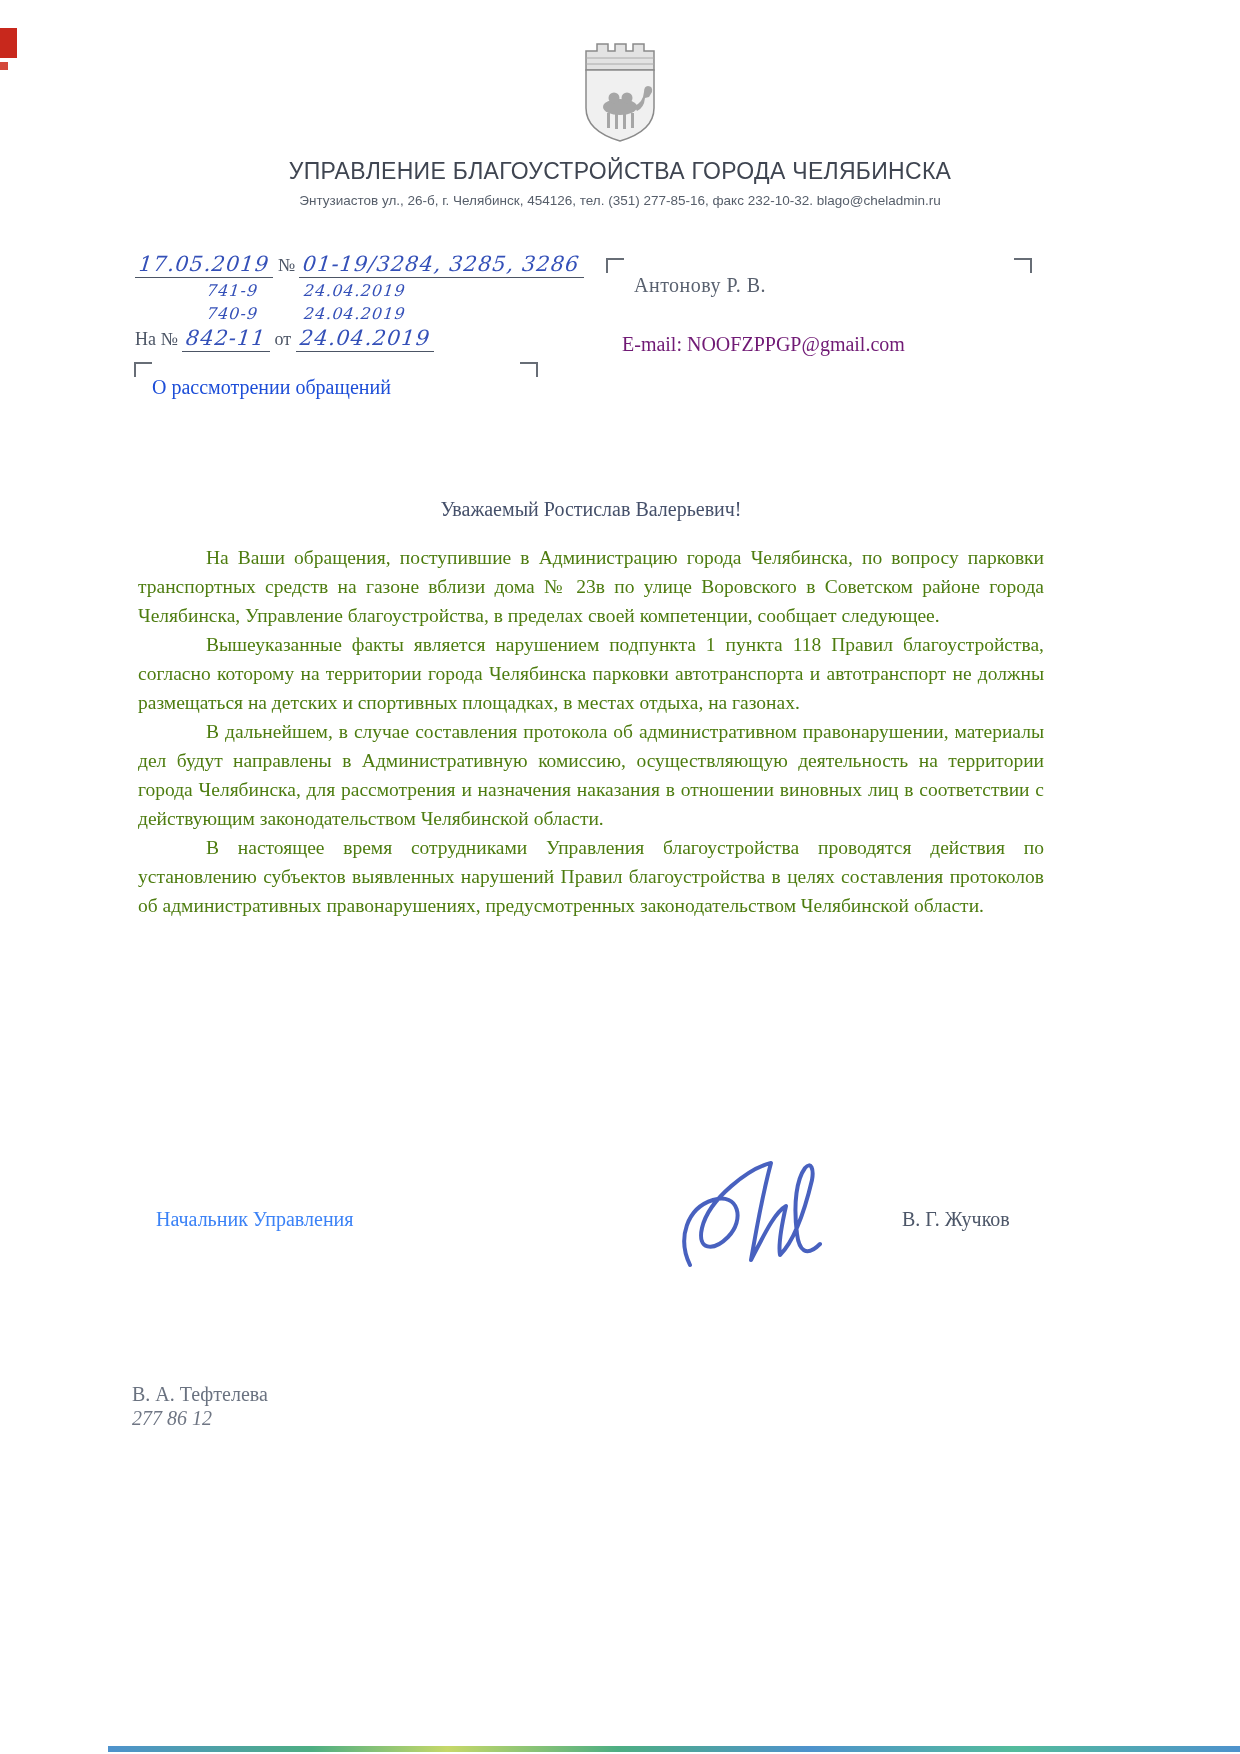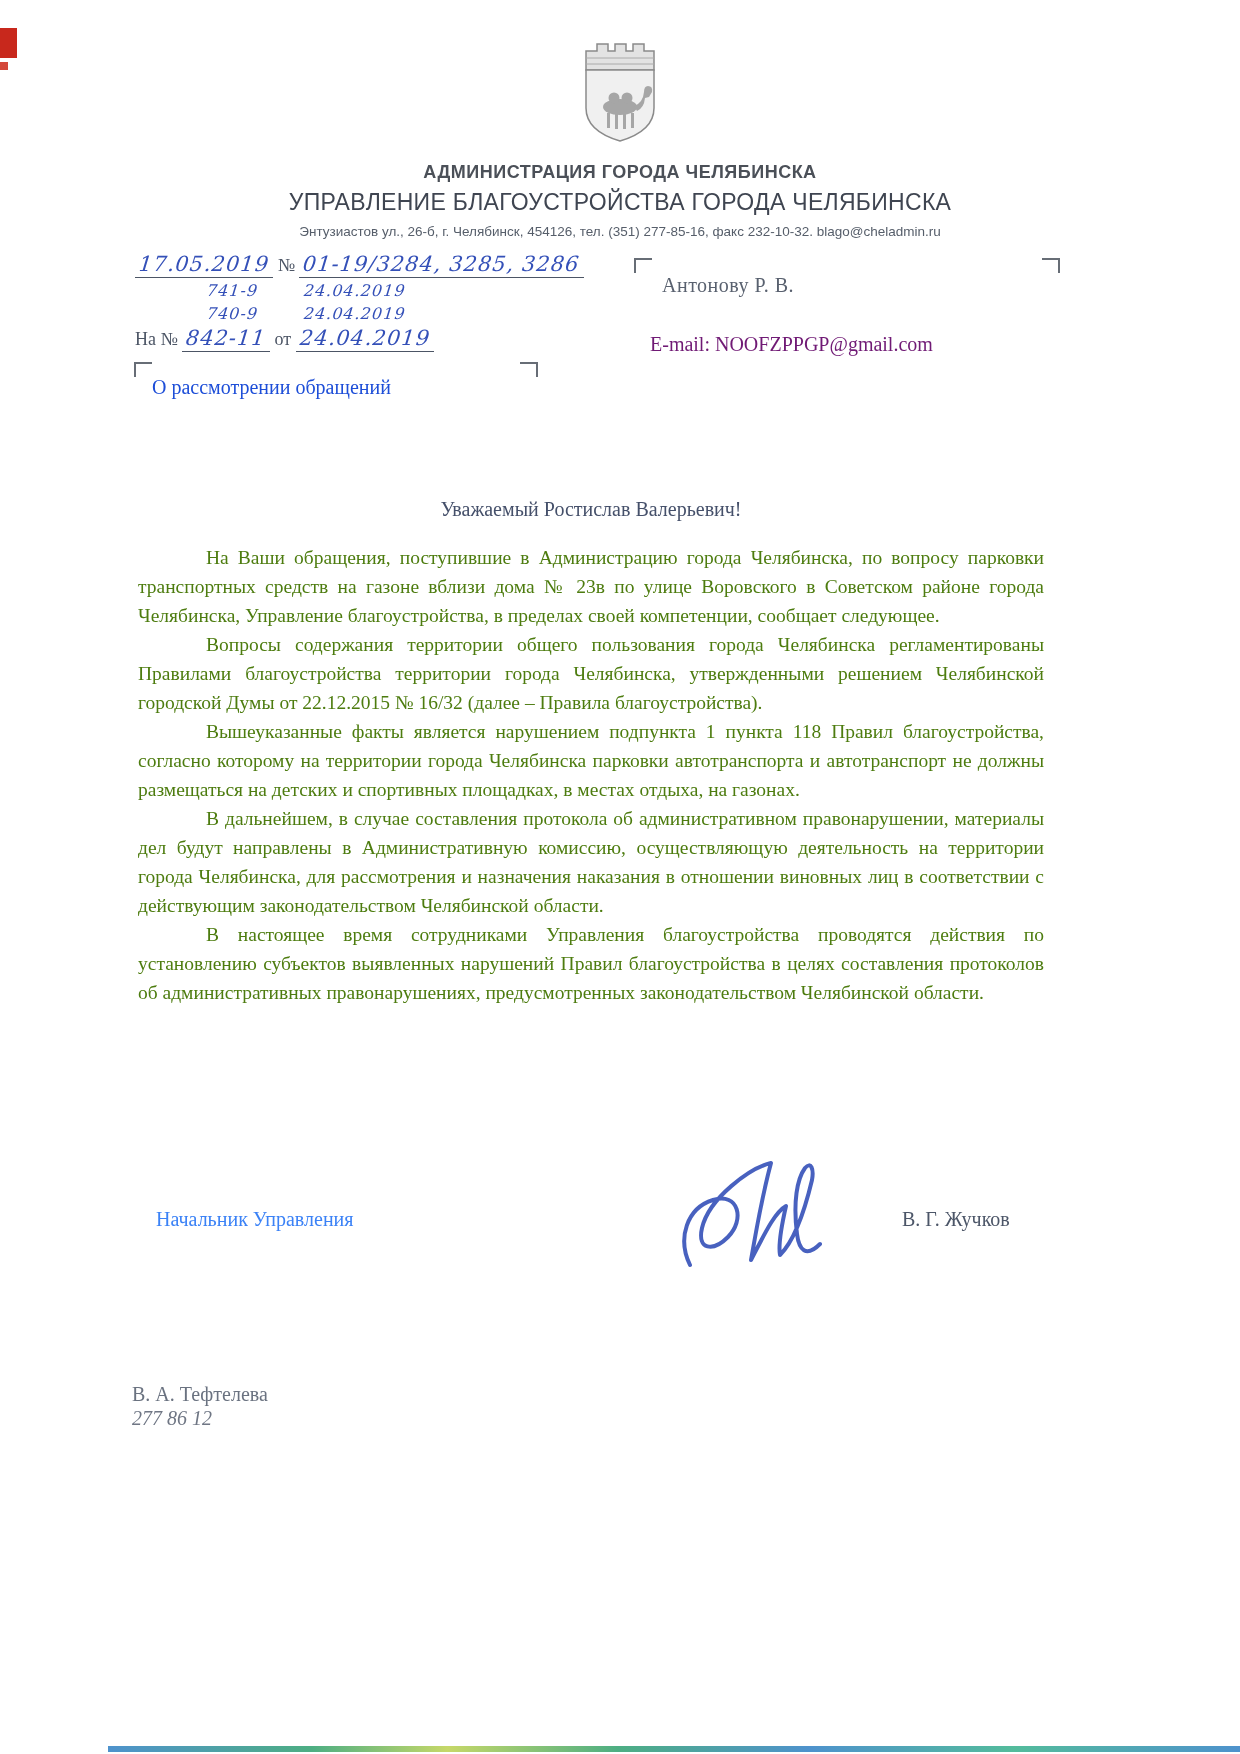--- a/index.html
+++ b/index.html
@@ -52,21 +52,21 @@
     letter-spacing:1px;
   }
   .hand.big { font-size:21px; }
   .hand.small { font-size:16px; }
   .uline { border-bottom:1.5px solid #4c5565; display:inline-block; padding:0 4px 1px 4px; }
   .refrow { margin-bottom:2px; white-space:nowrap; }
   .refrow.sub { margin-left:72px; line-height:20px; }
   .gap { display:inline-block; width:46px; }
 
   
-  .recipient { position:absolute; left:640px; top:258px; width:420px; }
+  .recipient { position:absolute; left:612px; top:258px; width:420px; }
   .corner { position:absolute; width:16px; height:13px; }
   .corner.tl { border-left:2px solid #676d76; border-top:2px solid #676d76; }
   .corner.tr { border-right:2px solid #676d76; border-top:2px solid #676d76; }
   .recipient-name { margin:16px 0 0 22px; font-size:20px; color:#59616f; letter-spacing:.5px; }
   .recipient-email { margin:36px 0 0 10px; font-size:20px; color:#701a75; }
 
   
   .subjectzone { position:absolute; left:138px; top:362px; width:400px; }
   .subject-text { margin:14px 0 0 14px; font-size:20px; color:#1d4ed8; }
 
@@ -107,21 +107,20 @@
         <ellipse cx="48" cy="71" rx="17" ry="8"></ellipse>
         <circle cx="42" cy="62" r="5.5"></circle>
         <circle cx="55" cy="62" r="5.5"></circle>
         <path d="M62 70 q9 -3 10 -14 q0 -6 4 -6 q5 0 4 6 l-3 5 l-4 1 q-1 10 -8 13 z"></path>
         <rect x="35" y="77" width="3" height="15"></rect>
         <rect x="43" y="78" width="3" height="15"></rect>
         <rect x="51" y="78" width="3" height="15"></rect>
         <rect x="59" y="77" width="3" height="15"></rect>
       </g>
     </svg>
-    <div class="org1">АДМИНИСТРАЦИЯ ГОРОДА ЧЕЛЯБИНСКА</div>
     <div class="org2">УПРАВЛЕНИЕ БЛАГОУСТРОЙСТВА ГОРОДА ЧЕЛЯБИНСКА</div>
     <div class="contact">Энтузиастов ул., 26-б, г. Челябинск, 454126, тел. (351) 277-85-16, факс 232-10-32. blago@cheladmin.ru</div>
   </div>
 
   <div class="refblock">
     <div class="refrow">
       <span class="uline"><span class="hand big">17.05.2019</span></span>
       <span>№</span>
       <span class="uline"><span class="hand big">01-19/3284, 3285, 3286</span></span>
     </div>
@@ -148,21 +147,20 @@
 
   <div class="subjectzone">
     <span class="corner tl" style="left:-4px; top:0;"></span>
     <span class="corner tr" style="right:0; top:0;"></span>
     <div class="subject-text">О рассмотрении обращений</div>
   </div>
 
   <div class="bodytext">
     <p class="salutation">Уважаемый Ростислав Валерьевич!</p>
     <p class="para">На Ваши обращения, поступившие в Администрацию города Челябинска, по вопросу парковки транспортных средств на газоне вблизи дома № 23в по улице Воровского в Советском районе города Челябинска, Управление благоустройства, в пределах своей компетенции, сообщает следующее.</p>
-    <p class="para">Вопросы содержания территории общего пользования города Челябинска регламентированы Правилами благоустройства территории города Челябинска, утвержденными решением Челябинской городской Думы от 22.12.2015 № 16/32 (далее – Правила благоустройства).</p>
     <p class="para">Вышеуказанные факты является нарушением подпункта 1 пункта 118 Правил благоустройства, согласно которому на территории города Челябинска парковки автотранспорта и автотранспорт не должны размещаться на детских и спортивных площадках, в местах отдыха, на газонах.</p>
     <p class="para">В дальнейшем, в случае составления протокола об административном правонарушении, материалы дел будут направлены в Административную комиссию, осуществляющую деятельность на территории города Челябинска, для рассмотрения и назначения наказания в отношении виновных лиц в соответствии с действующим законодательством Челябинской области.</p>
     <p class="para">В настоящее время сотрудниками Управления благоустройства проводятся действия по установлению субъектов выявленных нарушений Правил благоустройства в целях составления протоколов об административных правонарушениях, предусмотренных законодательством Челябинской области.</p>
   </div>
 
   <div class="sign-position">Начальник Управления</div>
 
   <svg class="autograph" width="200" height="160" viewBox="0 0 200 160" aria-hidden="true">
     <path d="M35 125 C22 98 32 68 58 60 C84 52 90 80 73 97 C58 112 42 110 47 88 C54 58 95 28 116 23 C106 60 100 98 96 120 C110 93 120 72 131 66 C126 88 123 104 125 115 C136 104 147 82 157 40 C159 29 156 21 150 28 C142 39 138 62 142 94 C144 110 151 118 165 104" stroke="#3450b8" stroke-width="4" fill="none" stroke-linecap="round" stroke-linejoin="round" opacity="0.9"></path>
   </svg>

